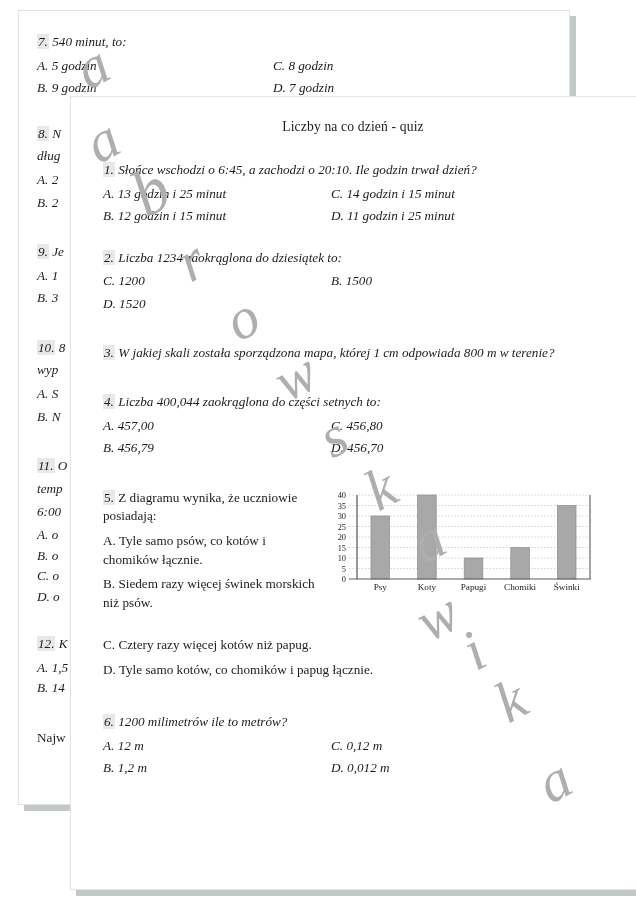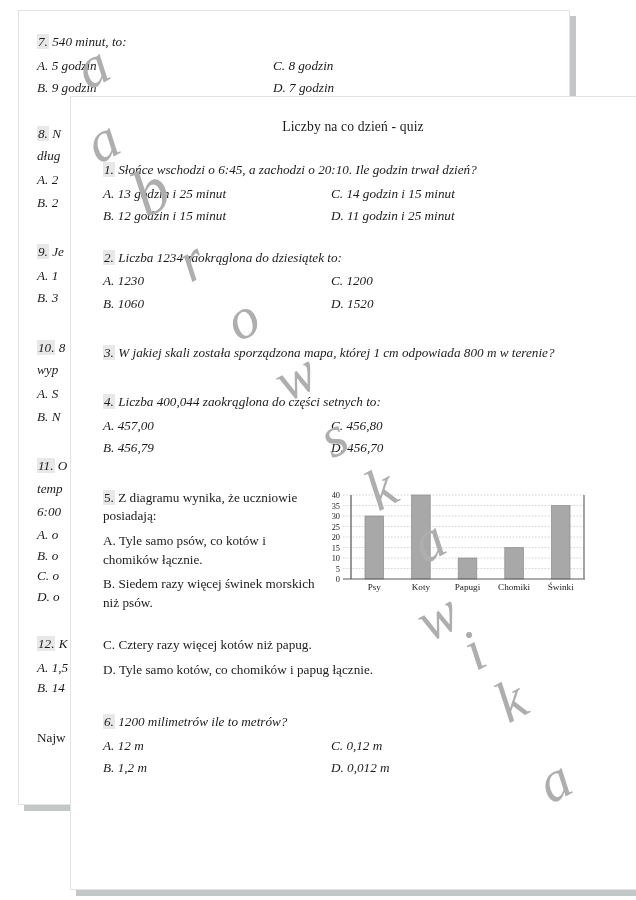--- a/index.html
+++ b/index.html
@@ -90,20 +90,21 @@
     margin: 0 0 26px 0;
     letter-spacing: 0.15px;
   }
   #front-inner .opt-grid { grid-template-columns: 228px 1fr; }
   #front-inner .q-block { margin-bottom: 20px; }
 
   
   #q5-block {
     display: flex;
     align-items: flex-start;
+    gap: 6px;
     margin-bottom: 18px;
   }
   #q5-text { width: 218px; flex: none; }
   #q5-text .q-stem { margin-bottom: 6px; }
   #q5-text .opt {
     white-space: normal;
     margin-bottom: 6px;
     line-height: 1.4;
   }
   #q5-wide { margin-top: 2px; }
@@ -238,23 +239,22 @@
         <div class="opt">D. 11 godzin i 25 minut</div>
       </div>
     </div>
 
     <div class="q-block" style="margin-top:22px">
       <div class="q-stem">
         <span class="q-num">2.</span>
         <span>Liczba 1234 zaokrąglona do dziesiątek to:</span>
       </div>
       <div class="opt-grid">
-        <div class="opt">A. 1230</div>
         <div class="opt">C. 1200</div>
-        <div class="opt">B. 1060</div>
+        <div class="opt">B. 1500</div>
         <div class="opt">D. 1520</div>
       </div>
     </div>
 
     <div class="q-block" style="margin-top:30px">
       <div class="q-stem">
         <span class="q-num">3.</span>
         <span>W jakiej skali została sporządzona mapa, której 1 cm odpowiada 800 m w terenie?</span>
       </div>
     </div>

